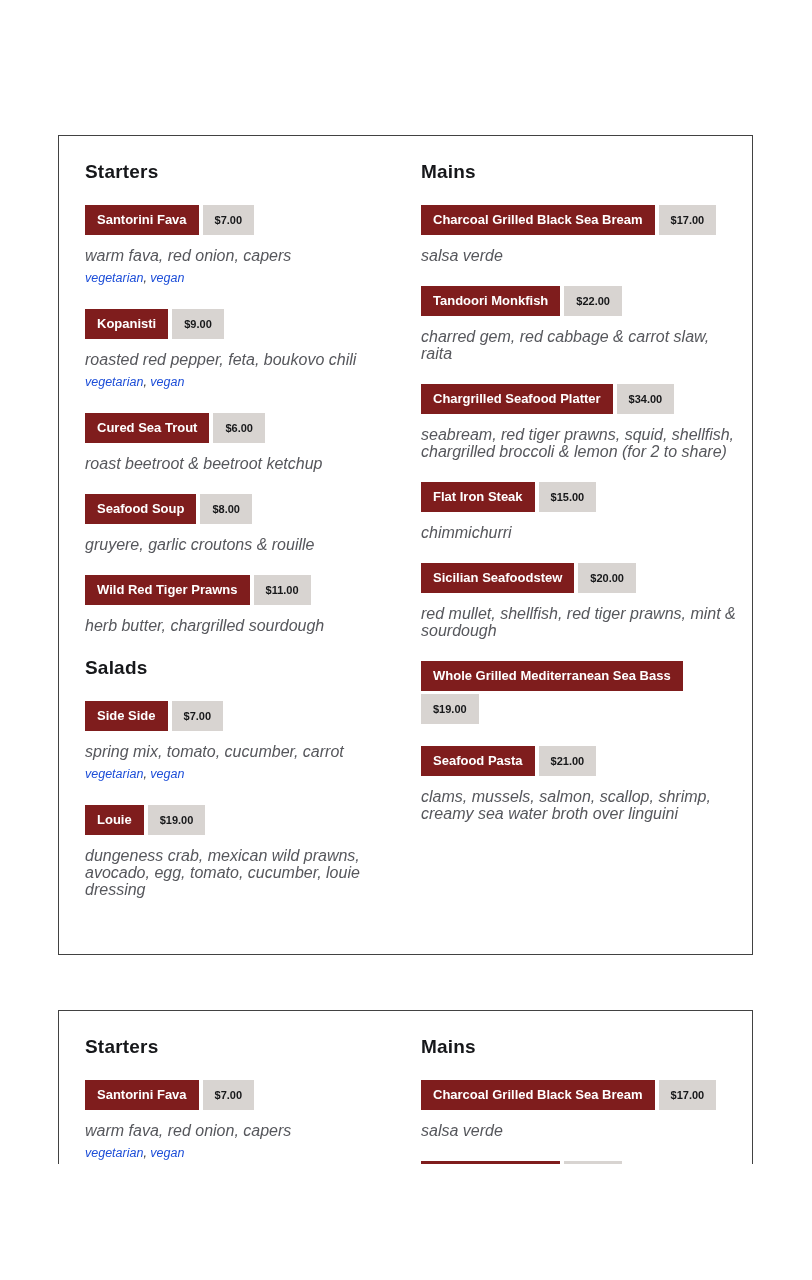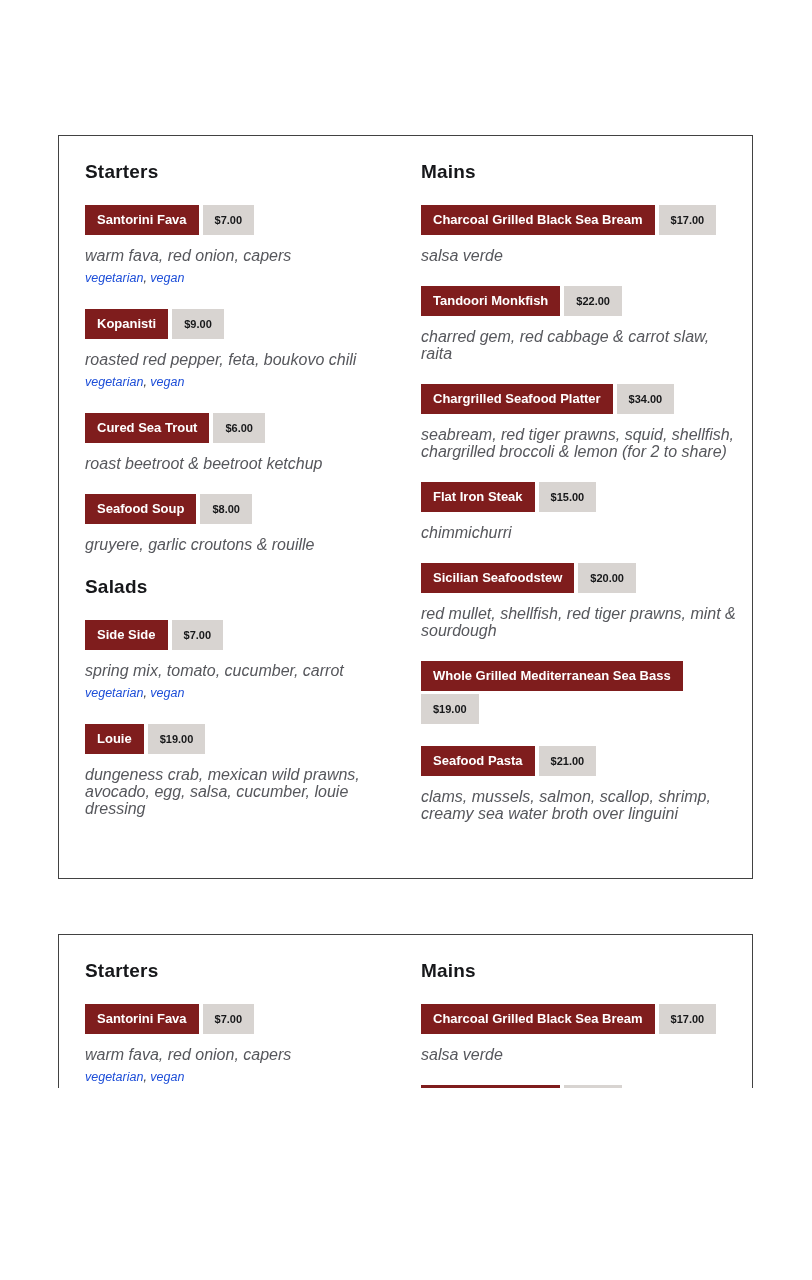--- a/index.html
+++ b/index.html
@@ -117,37 +117,44 @@
               </div>
               <p class="item-desc">roast beetroot &amp; beetroot ketchup</p>
             </div>
             <div class="menu-item">
               <div class="badge-row">
                 <span class="name-badge">Seafood Soup</span>
                 <span class="price-badge">$8.00</span>
               </div>
               <p class="item-desc">gruyere, garlic croutons &amp; rouille</p>
             </div>
+            <div class="menu-item">
+              <div class="badge-row">
+                <span class="name-badge">Wild Red Tiger Prawns</span>
+                <span class="price-badge">$11.00</span>
+              </div>
+              <p class="item-desc">herb butter, chargrilled sourdough</p>
+            </div>
           </div>
           <div class="menu-section">
             <h2 class="section-heading">Salads</h2>
             <div class="menu-item">
               <div class="badge-row">
                 <span class="name-badge">Side Side</span>
                 <span class="price-badge">$7.00</span>
               </div>
               <p class="item-desc">spring mix, tomato, cucumber, carrot</p>
               <div class="diet-tags"><span class="diet-tag">vegetarian</span><span class="tag-sep">, </span><span class="diet-tag">vegan</span></div>
             </div>
             <div class="menu-item">
               <div class="badge-row">
                 <span class="name-badge">Louie</span>
                 <span class="price-badge">$19.00</span>
               </div>
-              <p class="item-desc">dungeness crab, mexican wild prawns, avocado, egg, salsa, cucumber, louie dressing</p>
+              <p class="item-desc">dungeness crab, mexican wild prawns, avocado, egg, tomato, cucumber, louie dressing</p>
             </div>
           </div>
         </div>
         <div class="menu-col">
           <div class="menu-section">
             <h2 class="section-heading">Mains</h2>
             <div class="menu-item">
               <div class="badge-row">
                 <span class="name-badge">Charcoal Grilled Black Sea Bream</span>
                 <span class="price-badge">$17.00</span>

